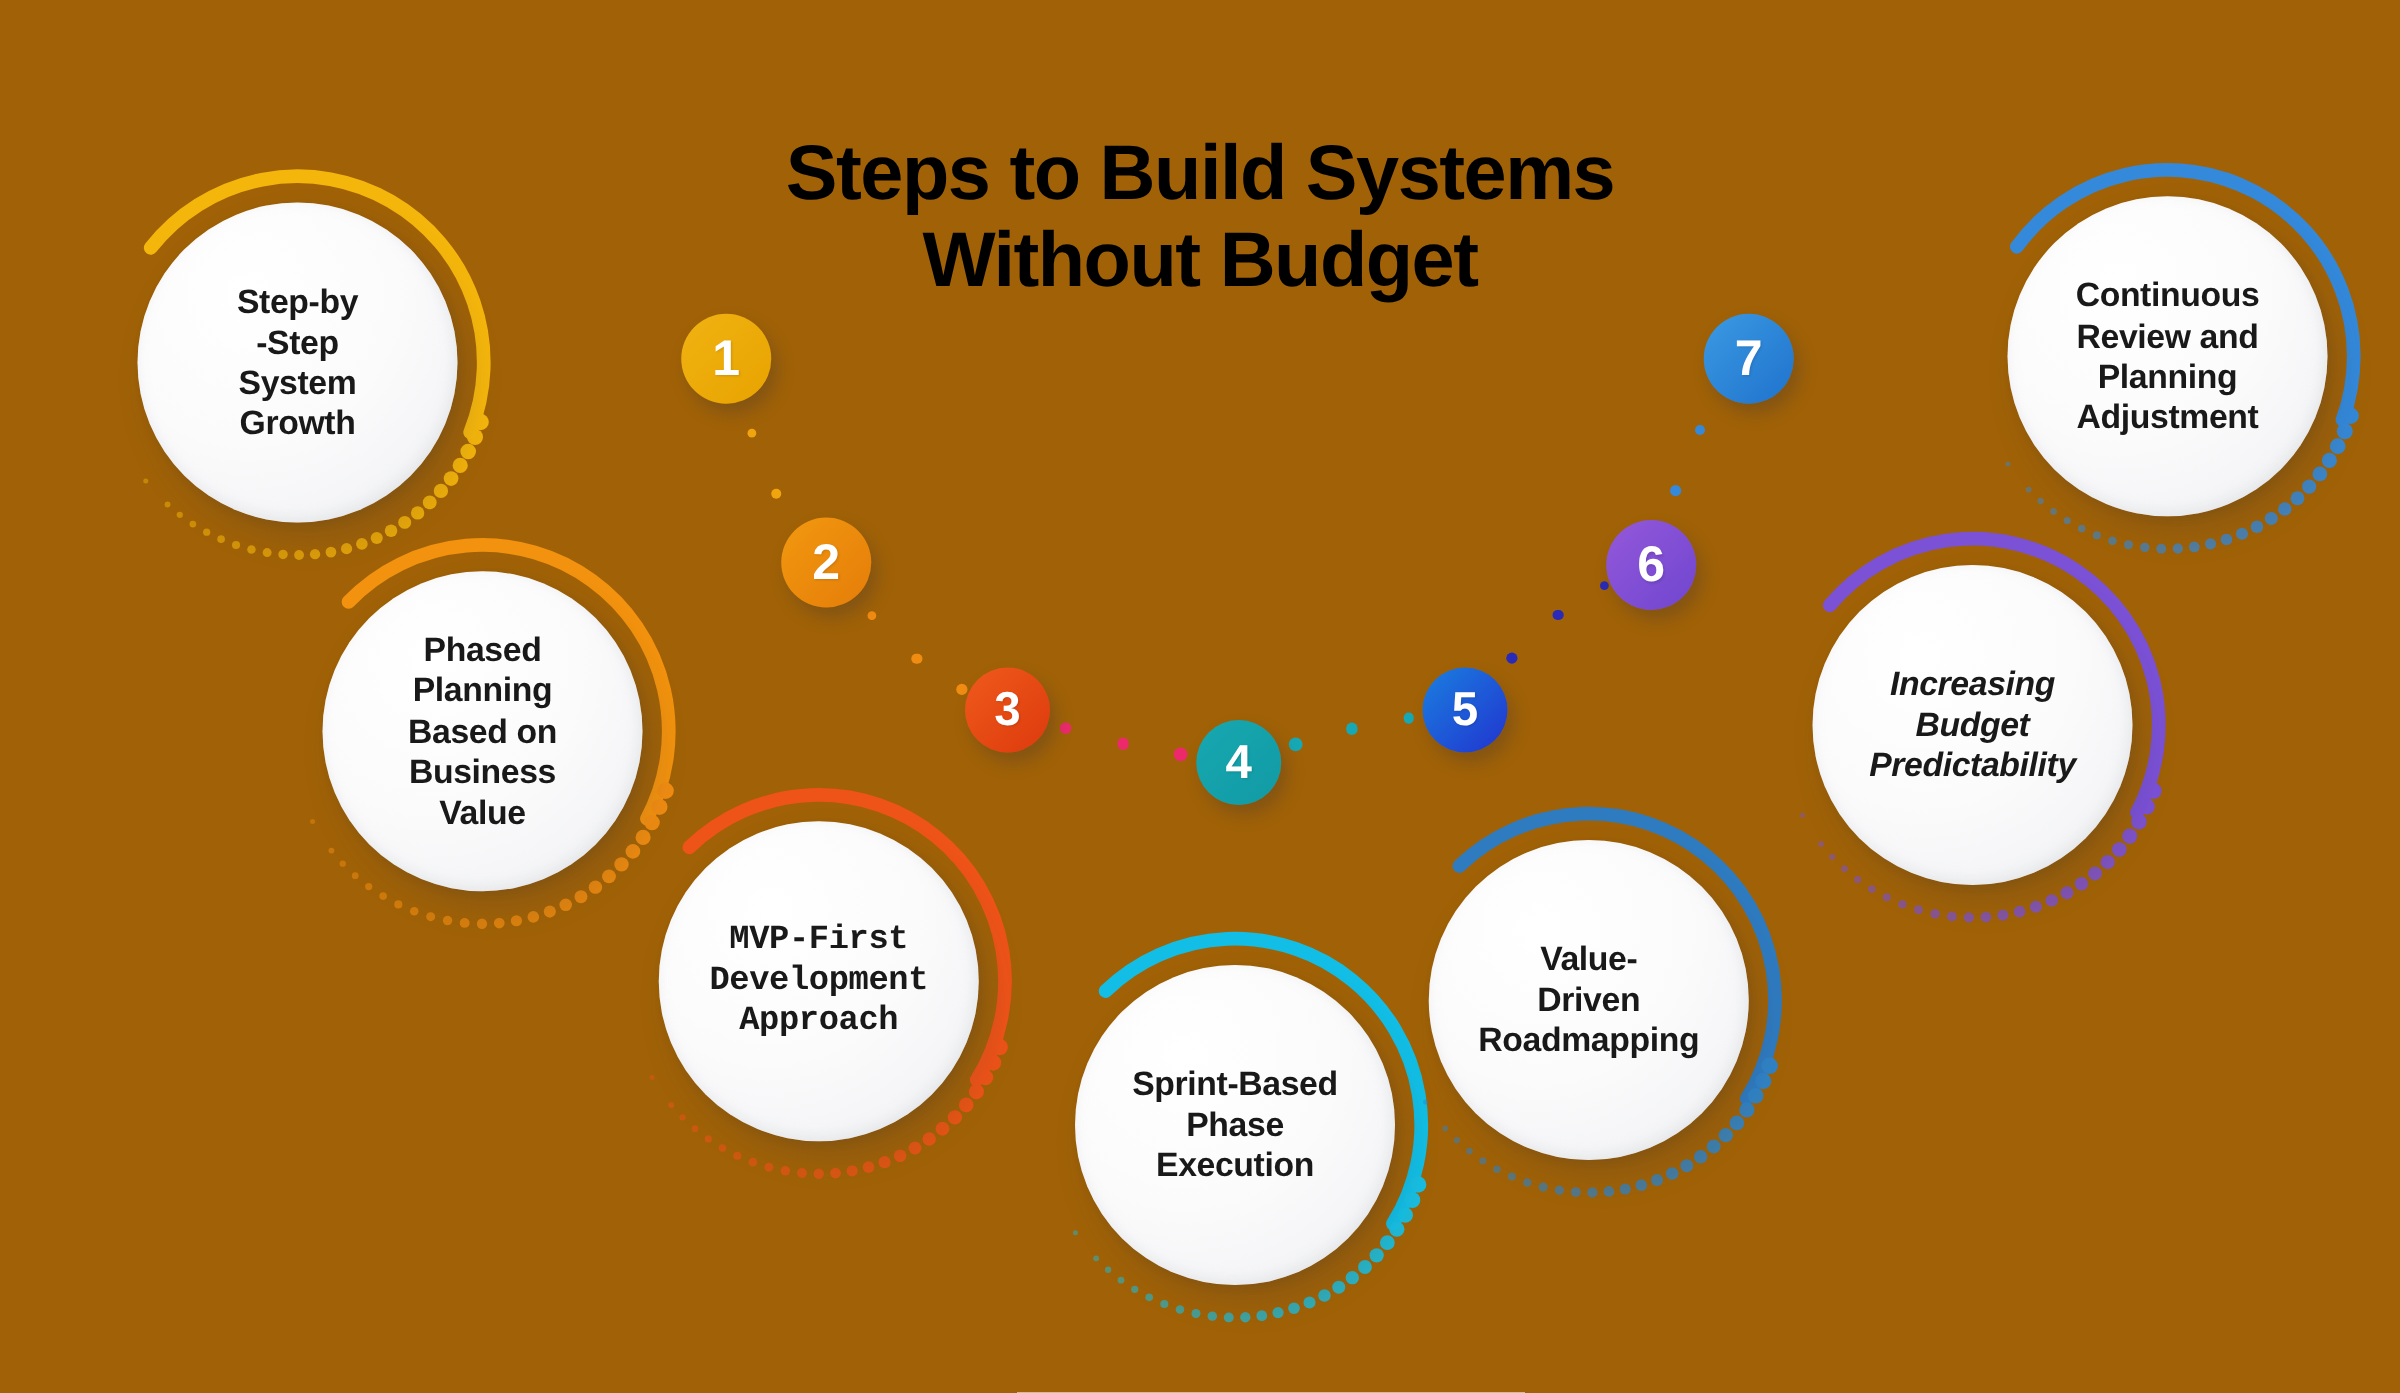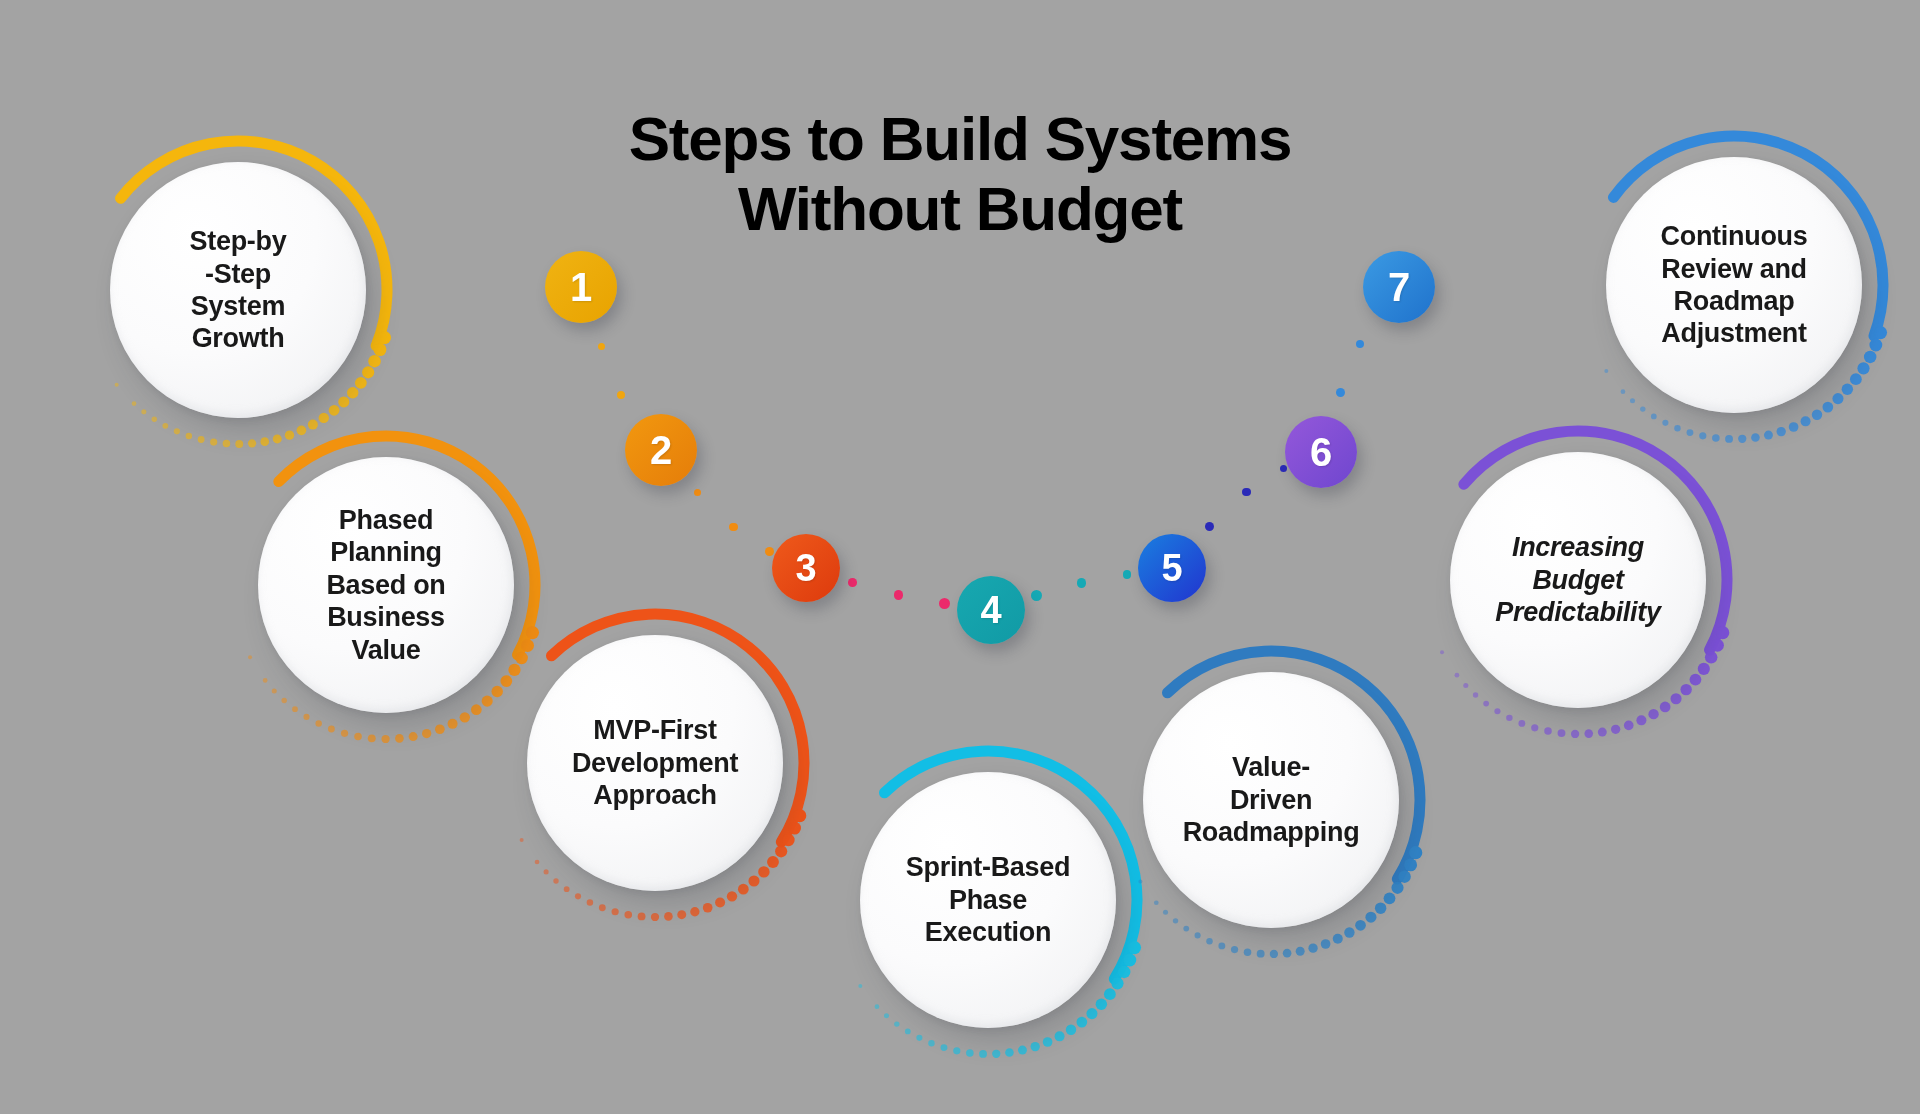--- a/index.html
+++ b/index.html
@@ -7,21 +7,21 @@
     width: 1920px;
     height: 1114px;
     background: #ffffff;
     font-family: "Liberation Sans", sans-serif;
     overflow: hidden;
   }
   #stage {
     position: relative;
     width: 1920px;
     height: 1114px;
-    background: #a3a3a3;
+    background: #a16207;
   }
 
   
   #title {
     position: absolute;
     left: 540px;
     top: 104px;
     width: 840px;
     text-align: center;
     font-size: 62px;
@@ -169,21 +169,21 @@
         <circle cx="311.4627035094536" cy="212.58861713374193" r="6.6" fill="#f5b60c" opacity="1.00"></circle>
       </svg>
     <div class="disc" style="left: 37px; top: 37px; width: 256px; height: 256px;">
       <div class="label" style="font-size: 27px;">Step-by
 -Step
 System
 Growth</div>
     </div>
   </div>
 
-  <div class="node" id="node3" style="left: 490px; top: 598px; width: 330px; height: 330px;">
+  <div class="node" id="node3" style="left: 490px; top: 620px; width: 330px; height: 330px; font-family: Liberation Mono, monospace;">
     <svg class="ringbox" viewBox="0 0 330 330" width="330" height="330">
         <path d="M 61.495902801609404 57.81836974954098 A 149 149 0 0 1 291.3591663273075 243.95797037074752" fill="none" stroke="#ee5318" stroke-width="11" stroke-linecap="round"></path>
         <circle cx="31.632087817196435" cy="241.99999999999997" r="2" fill="#ee5318" opacity="0.45"></circle>
         <circle cx="47.02915575967738" cy="263.9892918917271" r="2.353846153846154" fill="#ee5318" opacity="0.49"></circle>
         <circle cx="56.10555569727167" cy="273.8944443027283" r="2.5307692307692307" fill="#ee5318" opacity="0.51"></circle>
         <circle cx="66.01070810827292" cy="282.9708442403226" r="2.707692307692308" fill="#ee5318" opacity="0.53"></circle>
         <circle cx="76.66922880193886" cy="291.1494148205047" r="2.8846153846153846" fill="#ee5318" opacity="0.56"></circle>
         <circle cx="88.00000000000001" cy="298.3679121828036" r="3.0615384615384613" fill="#ee5318" opacity="0.58"></circle>
         <circle cx="99.91678769193227" cy="304.5713992036441" r="3.2384615384615385" fill="#ee5318" opacity="0.60"></circle>
         <circle cx="112.328897927847" cy="309.7126636010299" r="3.4153846153846157" fill="#ee5318" opacity="0.62"></circle>
@@ -350,21 +350,21 @@
         <circle cx="278.3309579148383" cy="269.26933383361165" r="5.715384615384615" fill="#3489da" opacity="0.89"></circle>
         <circle cx="286.861066568728" cy="259.1588044461698" r="5.892307692307692" fill="#3489da" opacity="0.92"></circle>
         <circle cx="294.4920384900638" cy="248.3535360239014" r="6.069230769230769" fill="#3489da" opacity="0.94"></circle>
         <circle cx="301.16756950104116" cy="236.93325389678355" r="6.246153846153846" fill="#3489da" opacity="0.96"></circle>
         <circle cx="306.83840502585264" cy="224.98222119696956" r="6.4230769230769225" fill="#3489da" opacity="0.98"></circle>
         <circle cx="311.4627035094536" cy="212.58861713374193" r="6.6" fill="#3489da" opacity="1.00"></circle>
       </svg>
     <div class="disc" style="left: 37px; top: 37px; width: 256px; height: 256px;">
       <div class="label" style="font-size: 27px;">Continuous
 Review and
-Roadmap
+Planning
 Adjustment</div>
     </div>
   </div>
 
   <div class="badge" id="badge1" style="left: 545px; top: 251px; width: 72px; height: 72px; font-size: 40px; background: linear-gradient(135deg, rgb(240, 179, 18) 0%, rgb(232, 163, 0) 100%);">1</div>
   <div class="badge" id="badge2" style="left: 625px; top: 414px; width: 72px; height: 72px; font-size: 40px; background: linear-gradient(135deg, rgb(242, 152, 15) 0%, rgb(229, 125, 9) 100%);">2</div>
   <div class="badge" id="badge3" style="left: 772px; top: 534px; width: 68px; height: 68px; font-size: 38px; background: linear-gradient(135deg, rgb(239, 90, 27) 0%, rgb(221, 58, 13) 100%);">3</div>
   <div class="badge" id="badge4" style="left: 957px; top: 576px; width: 68px; height: 68px; font-size: 38px; background: linear-gradient(135deg, rgb(23, 168, 176) 0%, rgb(17, 154, 165) 100%);">4</div>
   <div class="badge" id="badge5" style="left: 1138px; top: 534px; width: 68px; height: 68px; font-size: 38px; background: linear-gradient(135deg, rgb(26, 127, 224) 0%, rgb(33, 52, 207) 100%);">5</div>
   <div class="badge" id="badge6" style="left: 1285px; top: 416px; width: 72px; height: 72px; font-size: 40px; background: linear-gradient(135deg, rgb(148, 88, 218) 0%, rgb(111, 70, 207) 100%);">6</div>

